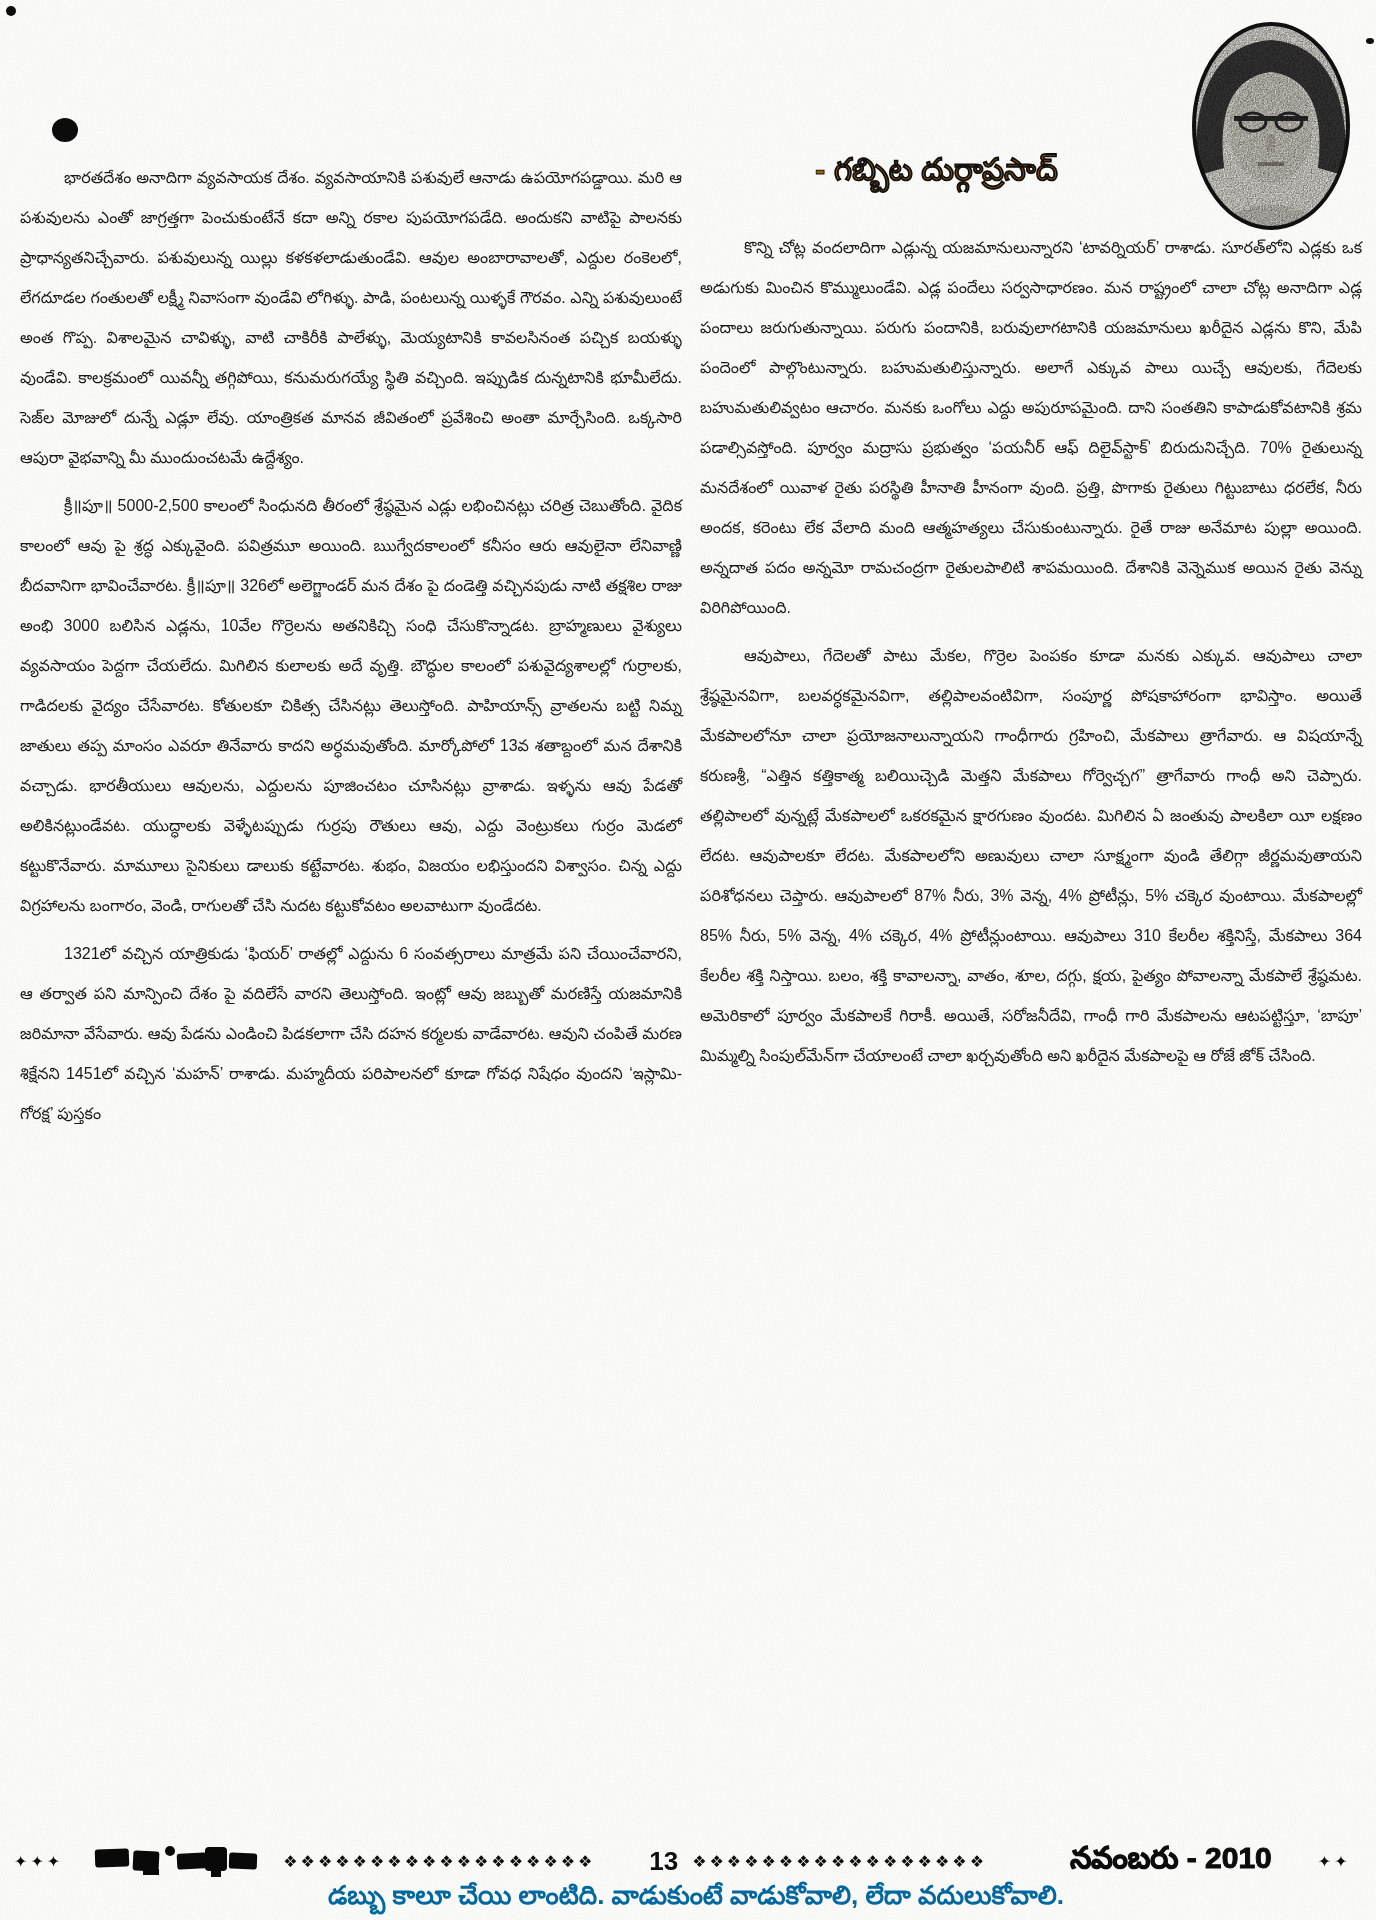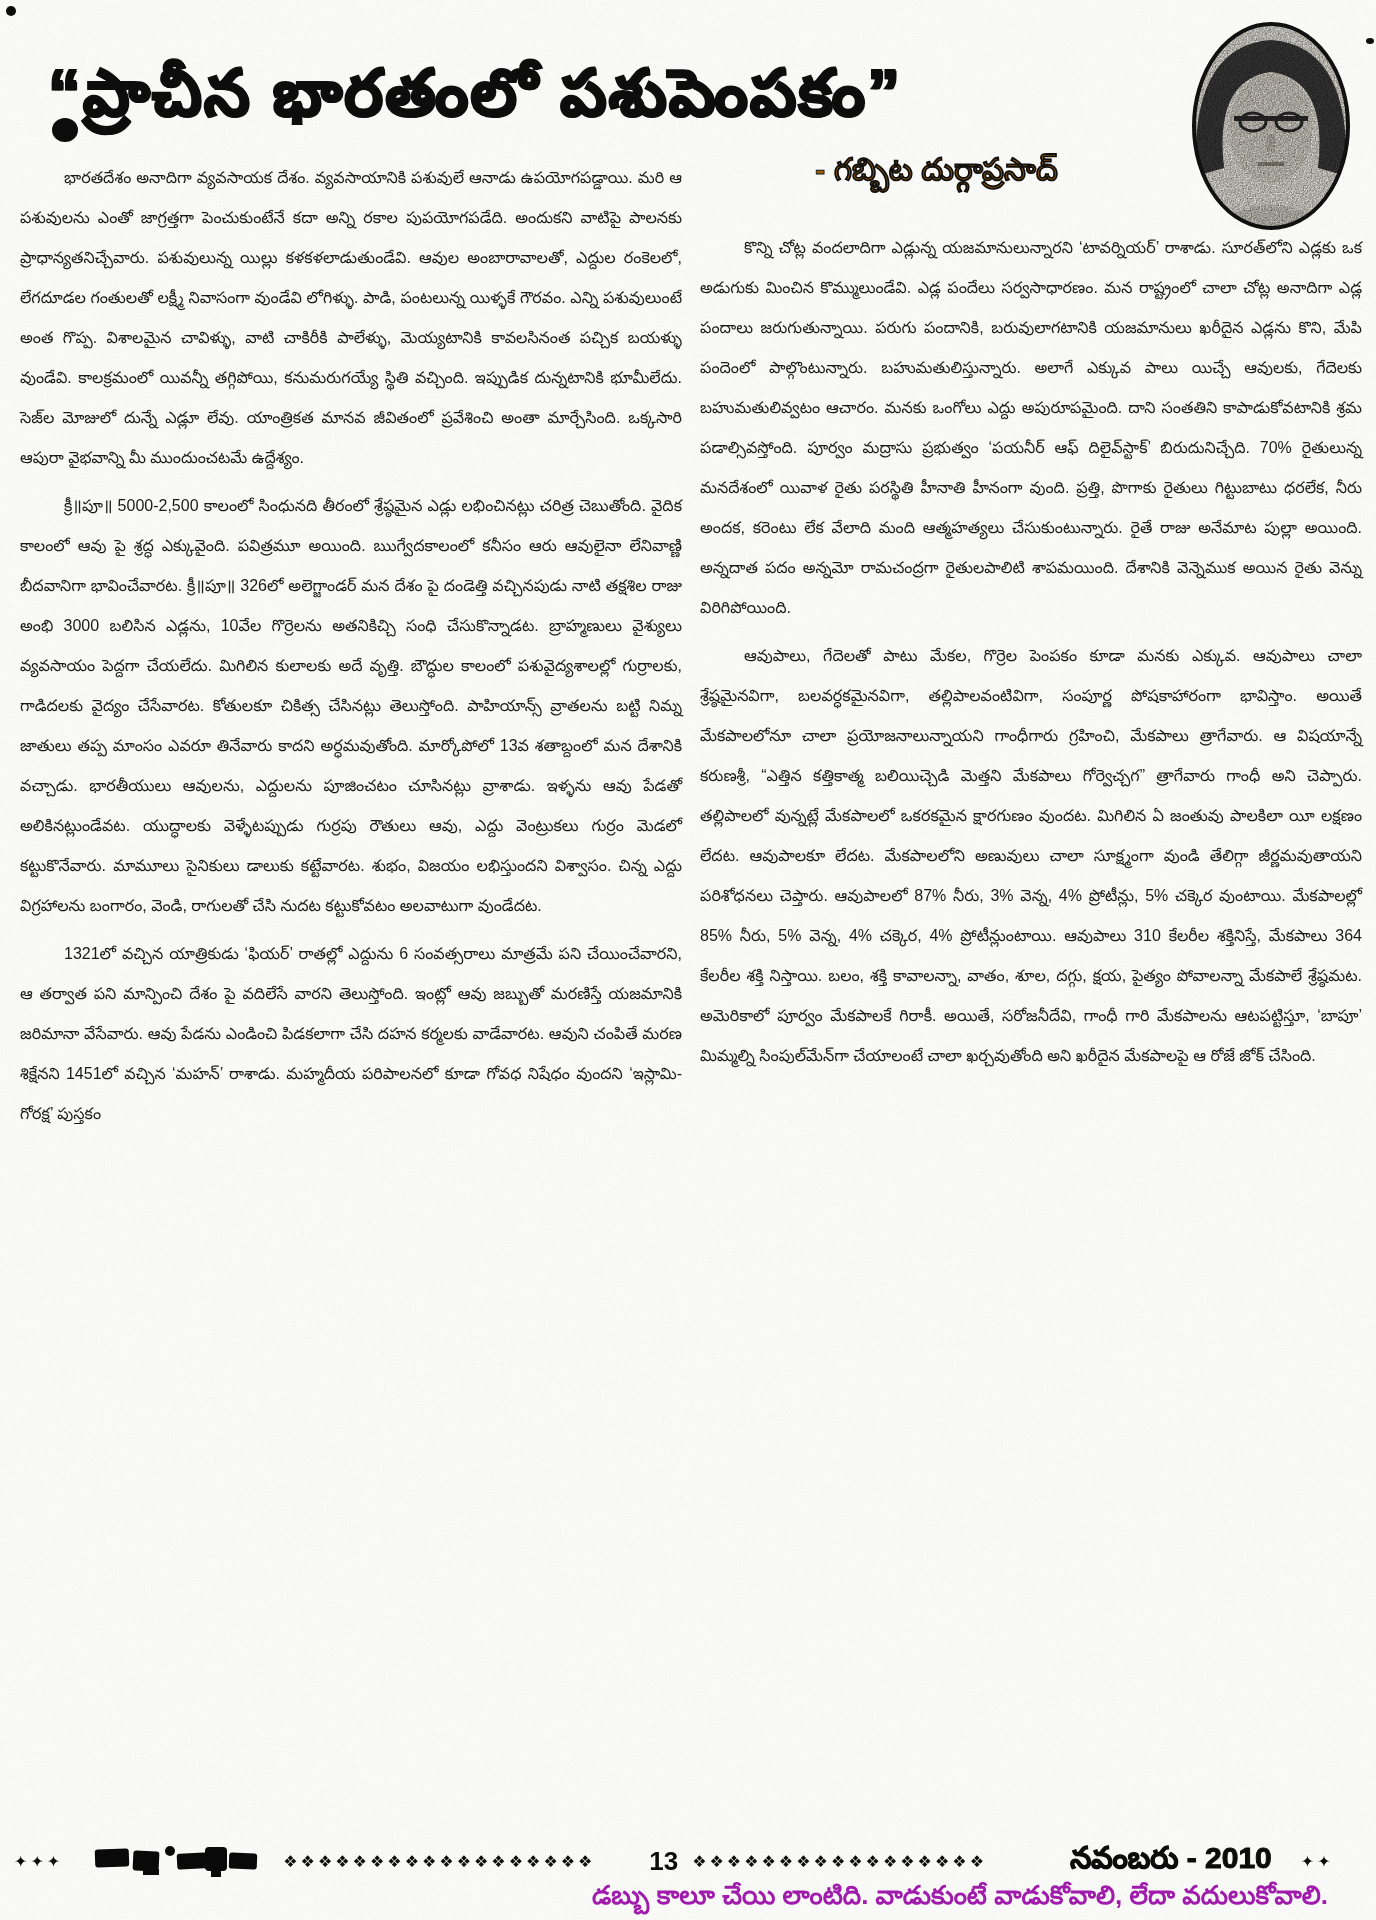--- a/index.html
+++ b/index.html
@@ -83,45 +83,43 @@
   .band-right{width:340px;}
   .page-number{
     font-size:26px;font-weight:bold;color:#0d0d0d;
     padding:0 4px;
     text-align:right;
   }
   .issue-date{
     font-size:30px;font-weight:bold;
     -webkit-text-stroke:1px #0d0d0d;
     color:#0d0d0d;
-    margin-left:28px;margin-right:19px;
+    margin-left:28px;margin-right:36px;
     white-space:nowrap;
   }
   .magazine-logo{width:200px;height:40px;flex:none;}
   .tagline{
     position:absolute;
     left:328px;top:1880px;
     width:1000px;
     font-size:26px;
     font-weight:bold;
-    color:#a21caf;
+    color:#0369a1;
     white-space:nowrap;
-    text-align:right;
   }
 </style>
 </head>
 <body>
 
 <div class="page">
 
   <div class="ink-speck" style="left:6px;top:6px;width:10px;height:10px;"></div>
   <div class="ink-speck" style="left:52px;top:118px;width:26px;height:24px;"></div>
   <div class="ink-speck" style="left:1366px;top:38px;width:8px;height:6px;"></div>
 
-  <h1 class="title">“ప్రాచీన భారతంలో పశుపెంపకం”</h1>
 
   <div class="byline">- గబ్బిట దుర్గాప్రసాద్</div>
 
   <div class="portrait">
     <svg width="170" height="220" viewBox="0 0 170 220">
       <defs>
         <clipPath id="ovalClip">
             <ellipse cx="85" cy="110" rx="77" ry="102"></ellipse>
           </clipPath>
         <filter id="halftone">

